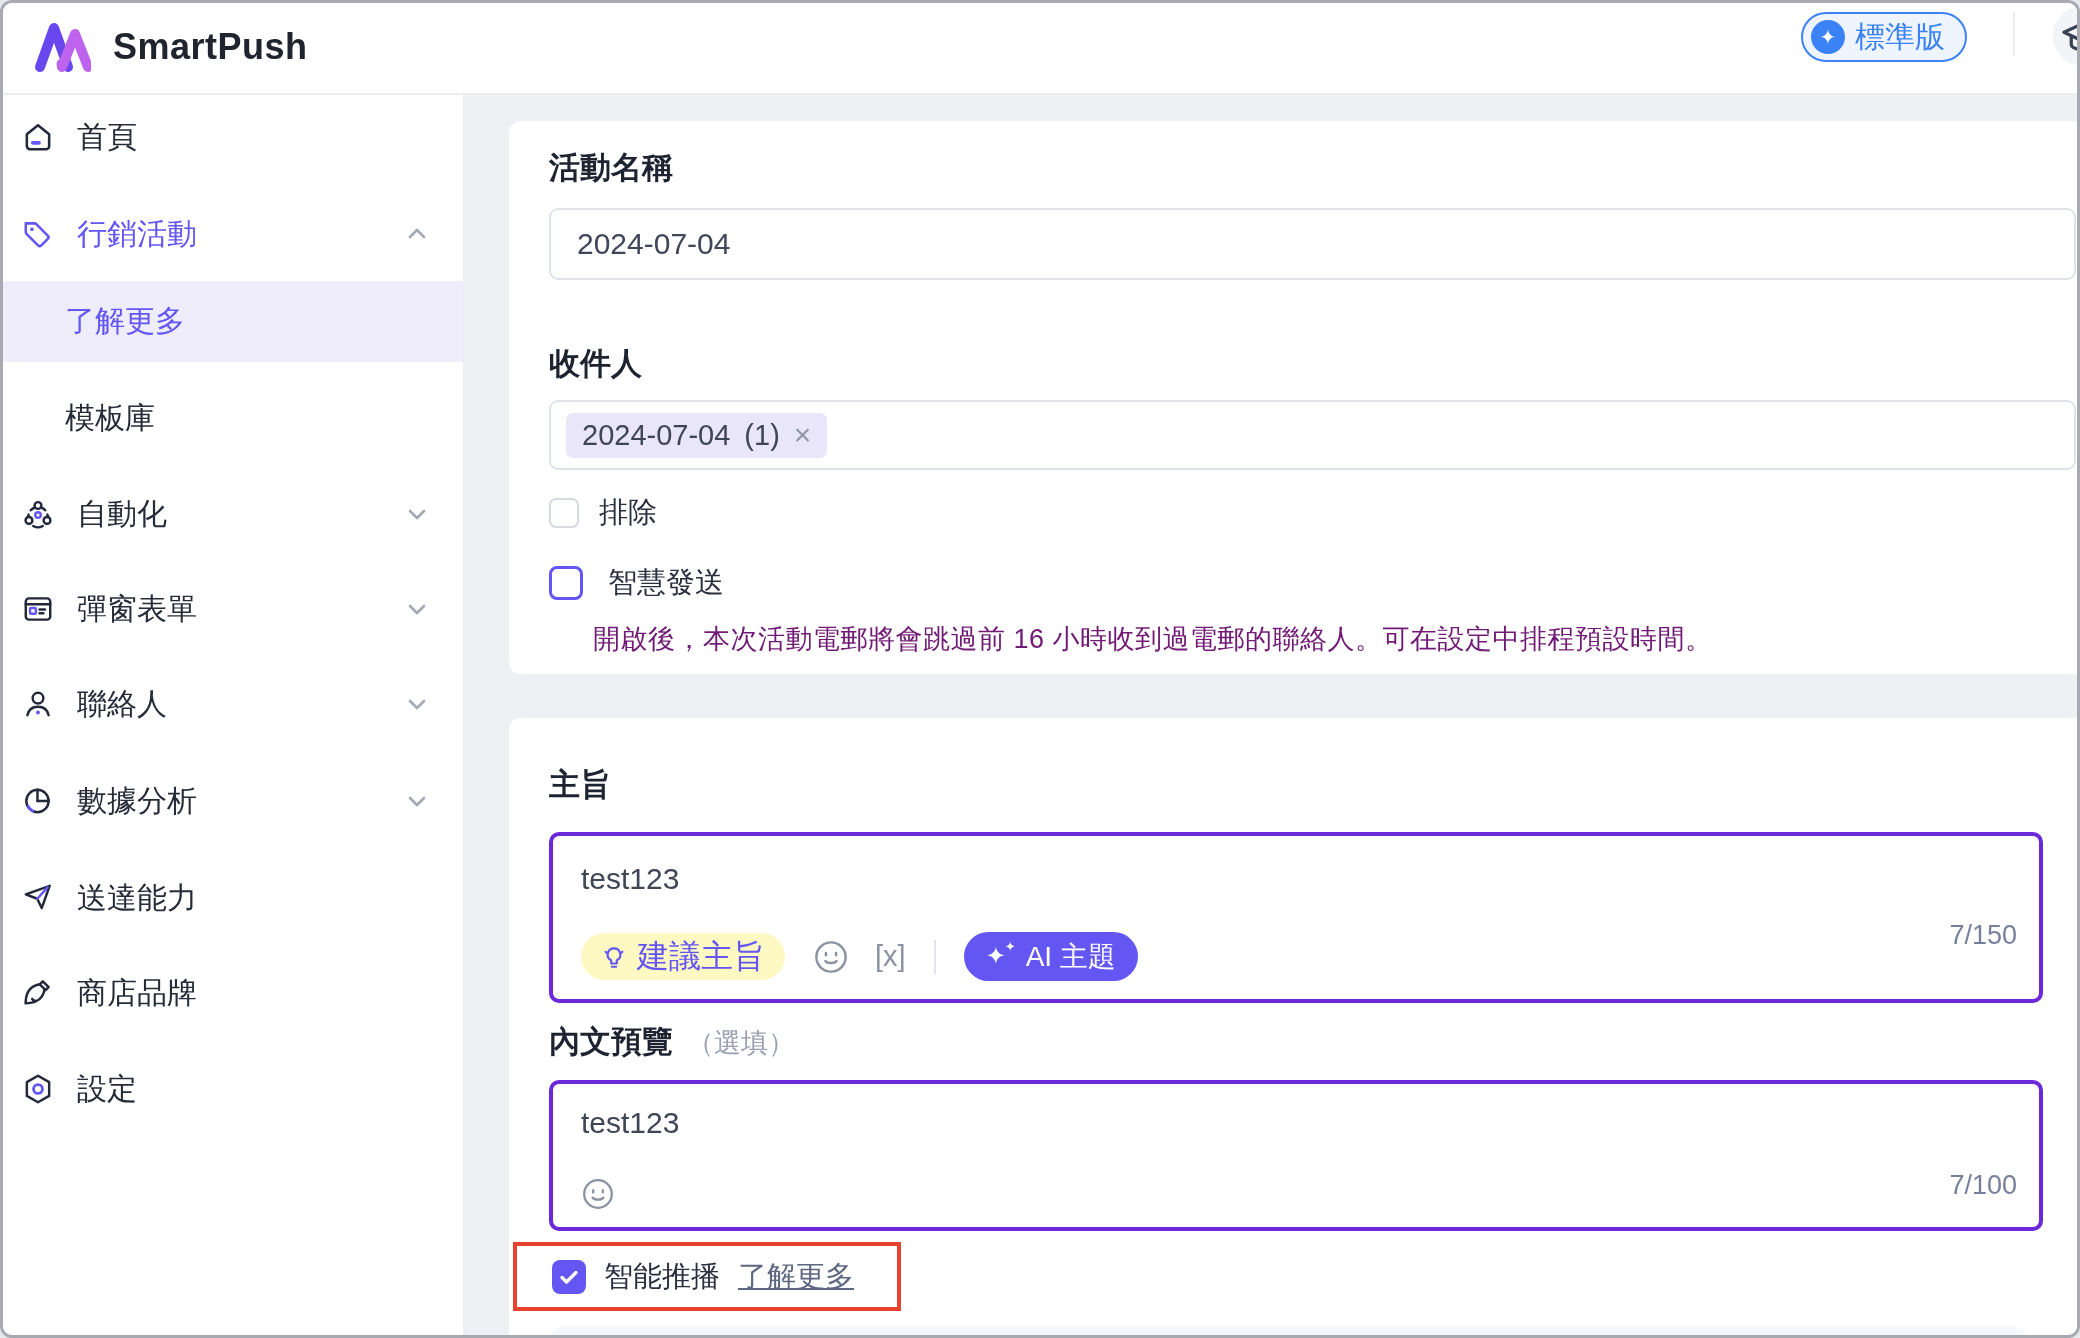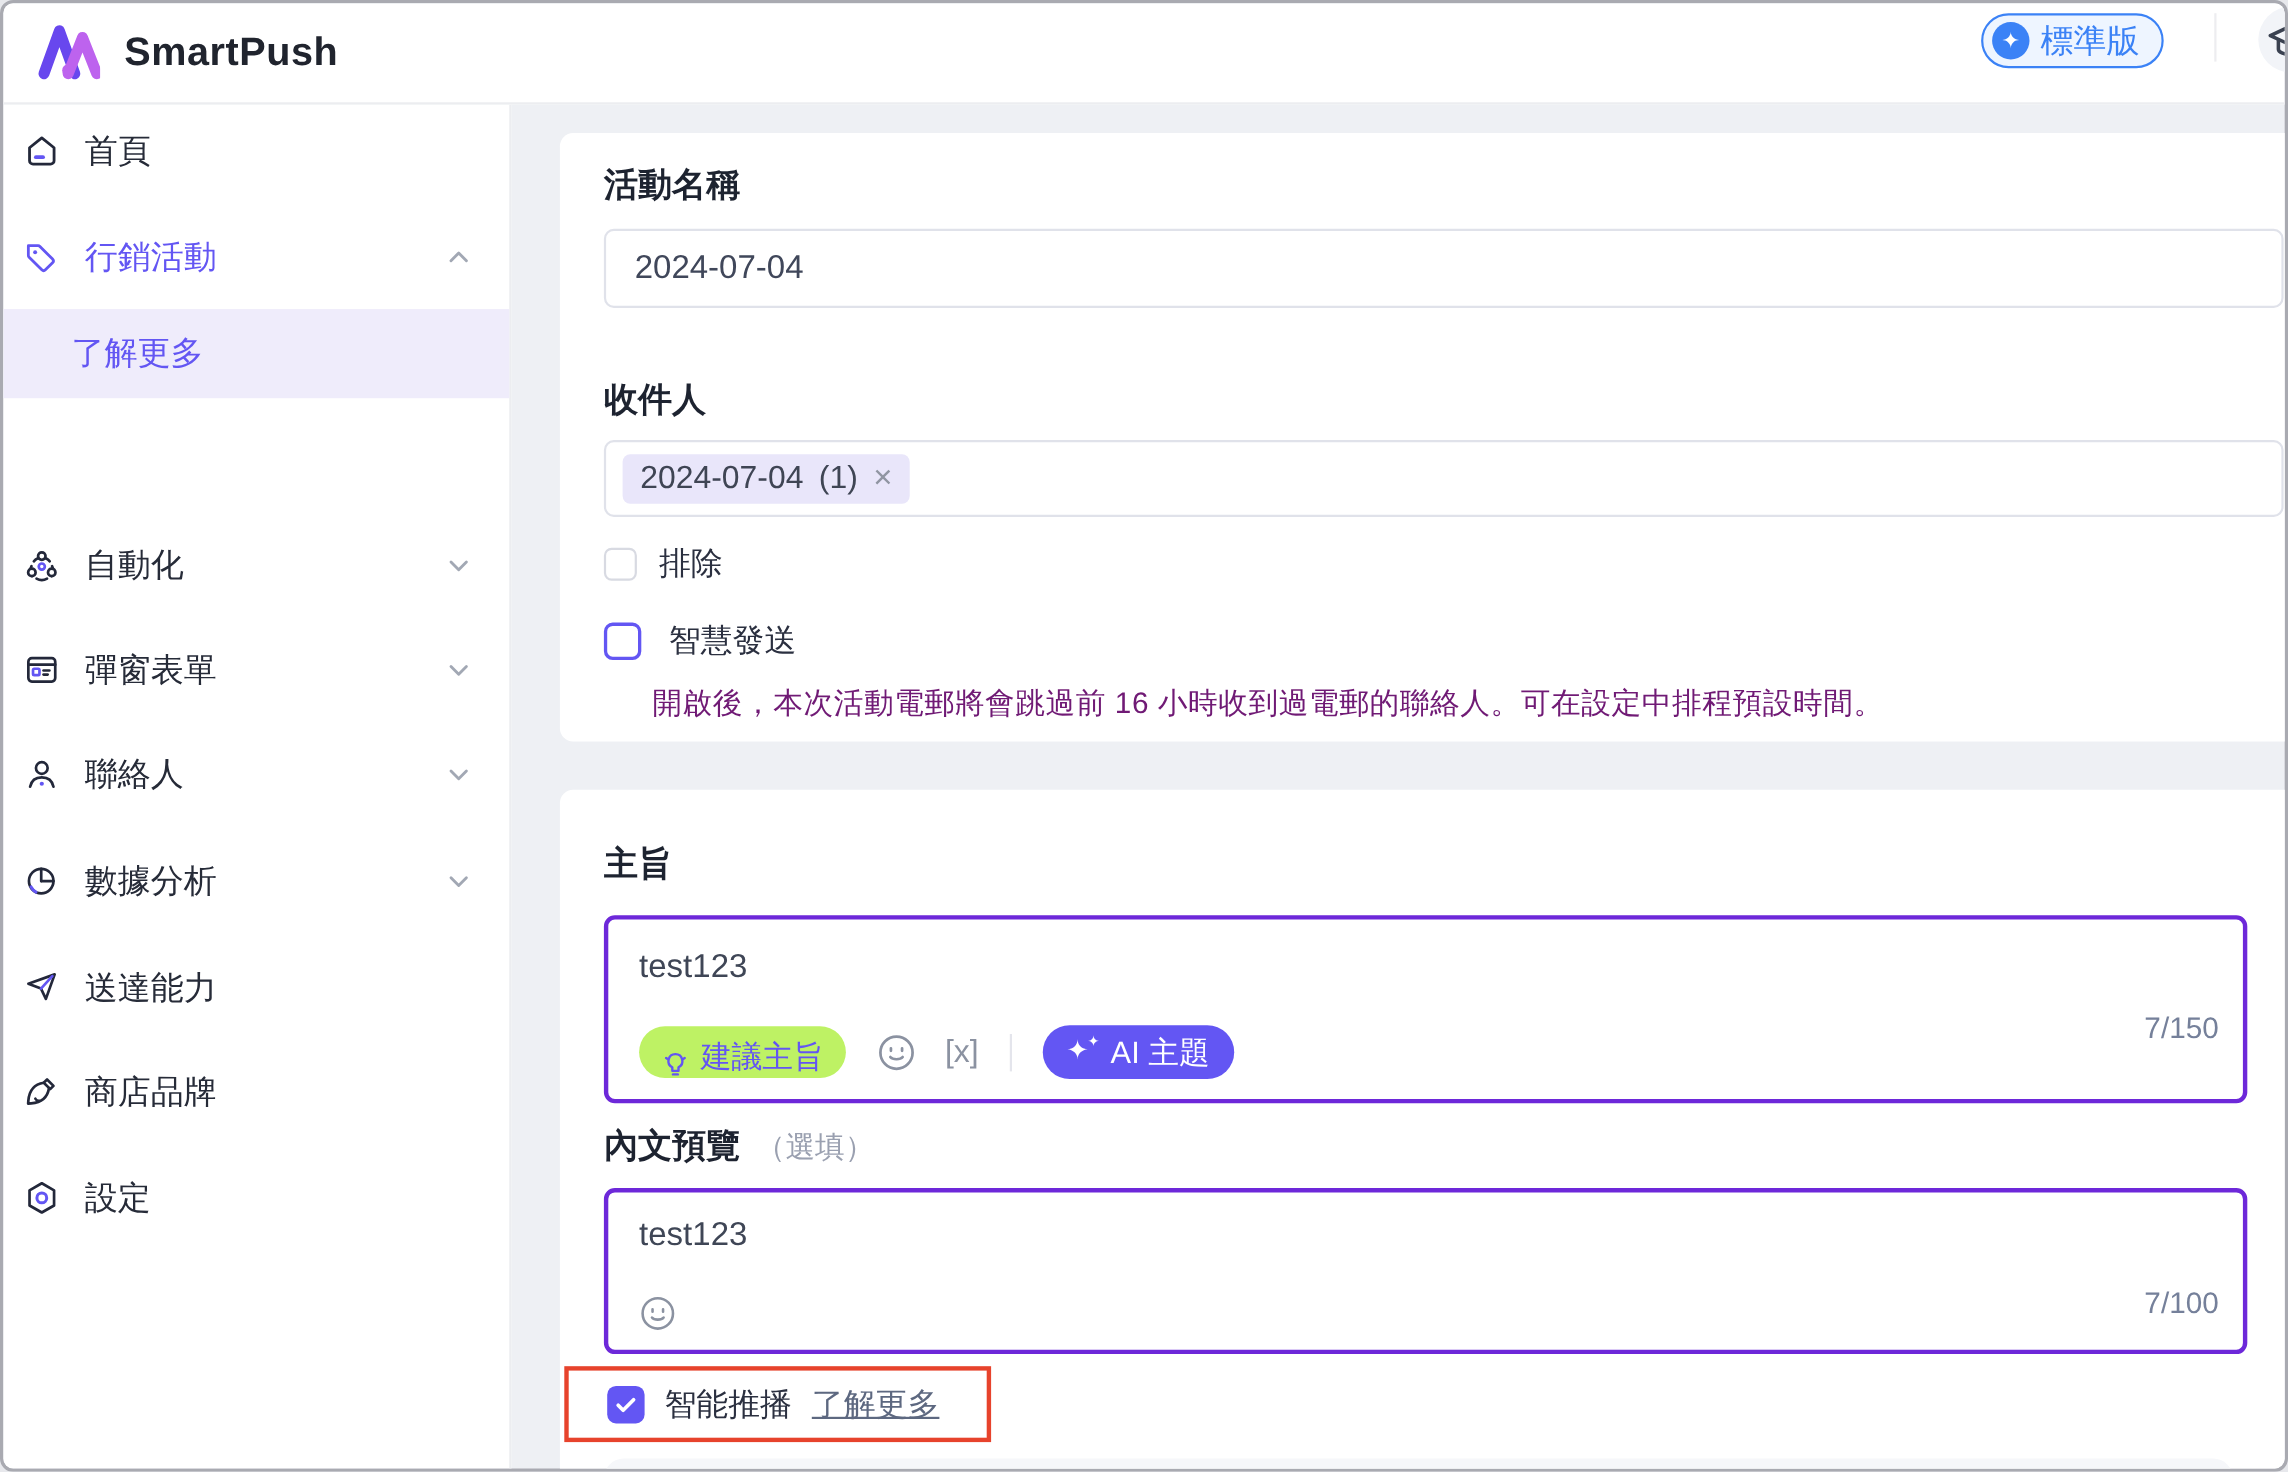--- a/index.html
+++ b/index.html
@@ -52,22 +52,22 @@
   .chk.filled{width:34px;height:34px;border-radius:8px;background:#6356f3;display:flex;
     align-items:center;justify-content:center;}
   .chk-label{font-size:29px;color:#2b3040;}
   .helper{position:absolute;left:84px;top:500px;font-size:27px;color:#701a75;letter-spacing:.5px;}
   
   .big-box{position:absolute;left:40px;width:1494px;box-sizing:border-box;border:4px solid #6d28d9;
     border-radius:10px;background:#fff;}
   .box-value{position:absolute;left:28px;font-size:30px;color:#3f4656;}
   .box-counter{position:absolute;right:22px;font-size:27px;color:#75809a;}
   .toolbar{position:absolute;left:28px;bottom:18px;display:flex;align-items:center;}
-  .pill-suggest{display:flex;align-items:flex-end;gap:10px;height:47px;padding:0 20px;
-    border-radius:24px;background:#bef264;color:#6356f3;font-size:28px;cursor:pointer;}
+  .pill-suggest{display:flex;align-items:center;gap:10px;height:47px;padding:0 20px;
+    border-radius:24px;background:#fef9c3;color:#6356f3;font-size:32px;cursor:pointer;}
   .tool-ic{margin-left:28px;color:#8b92a1;cursor:pointer;display:flex;align-items:center;}
   .bracket-x{margin-left:26px;font-size:29px;color:#8b92a1;cursor:pointer;}
   .vdiv{width:2px;height:34px;background:#e4e5ec;margin:0 28px;}
   .pill-ai{display:flex;align-items:center;gap:10px;height:49px;padding:0 22px;border-radius:25px;
     background:#6356f3;color:#fff;font-size:28px;cursor:pointer;}
   .ai-stars{position:relative;width:30px;height:30px;}
   .ai-stars .s1{position:absolute;left:0;top:2px;font-size:24px;line-height:1;}
   .ai-stars .s2{position:absolute;right:0;top:-2px;font-size:13px;line-height:1;}
   .optional{font-size:27px;color:#9aa0b0;font-weight:normal;margin-left:14px;}
   .redbox{position:absolute;left:4px;top:524px;width:388px;height:69px;box-sizing:border-box;
@@ -134,20 +134,23 @@
         <svg viewBox="0 0 24 24" width="24" height="24" fill="none" stroke="#a2a8b4" stroke-width="2.6" stroke-linecap="round" stroke-linejoin="round">
             <path d="M5 15 L12 8 L19 15"></path>
           </svg>
       </span>
     </div>
 
     <div class="nav-sub active" style="top:186px">
       <span>了解更多</span>
     </div>
 
+    <div class="nav-sub" style="top:293px">
+      <span>模板庫</span>
+    </div>
 
     <div class="nav-item" style="top:389px">
       <span class="nico">
         <svg viewBox="0 0 32 32" width="34" height="34" fill="none" stroke="#23283a" stroke-width="2.3" stroke-linecap="round">
           <path d="M9.2 12.5 a9 9 0 0 1 13.6 0"></path>
           <path d="M7.6 25.2 a9 9 0 0 1 -0.4 -8.6"></path>
           <path d="M24.4 25.2 a9 9 0 0 0 0.4 -8.6"></path>
           <path d="M11.5 27.3 a9 9 0 0 0 9 0"></path>
           <circle cx="16" cy="8" r="3.2" fill="#fff"></circle>
           <circle cx="7.5" cy="22" r="3.2" fill="#fff"></circle>

